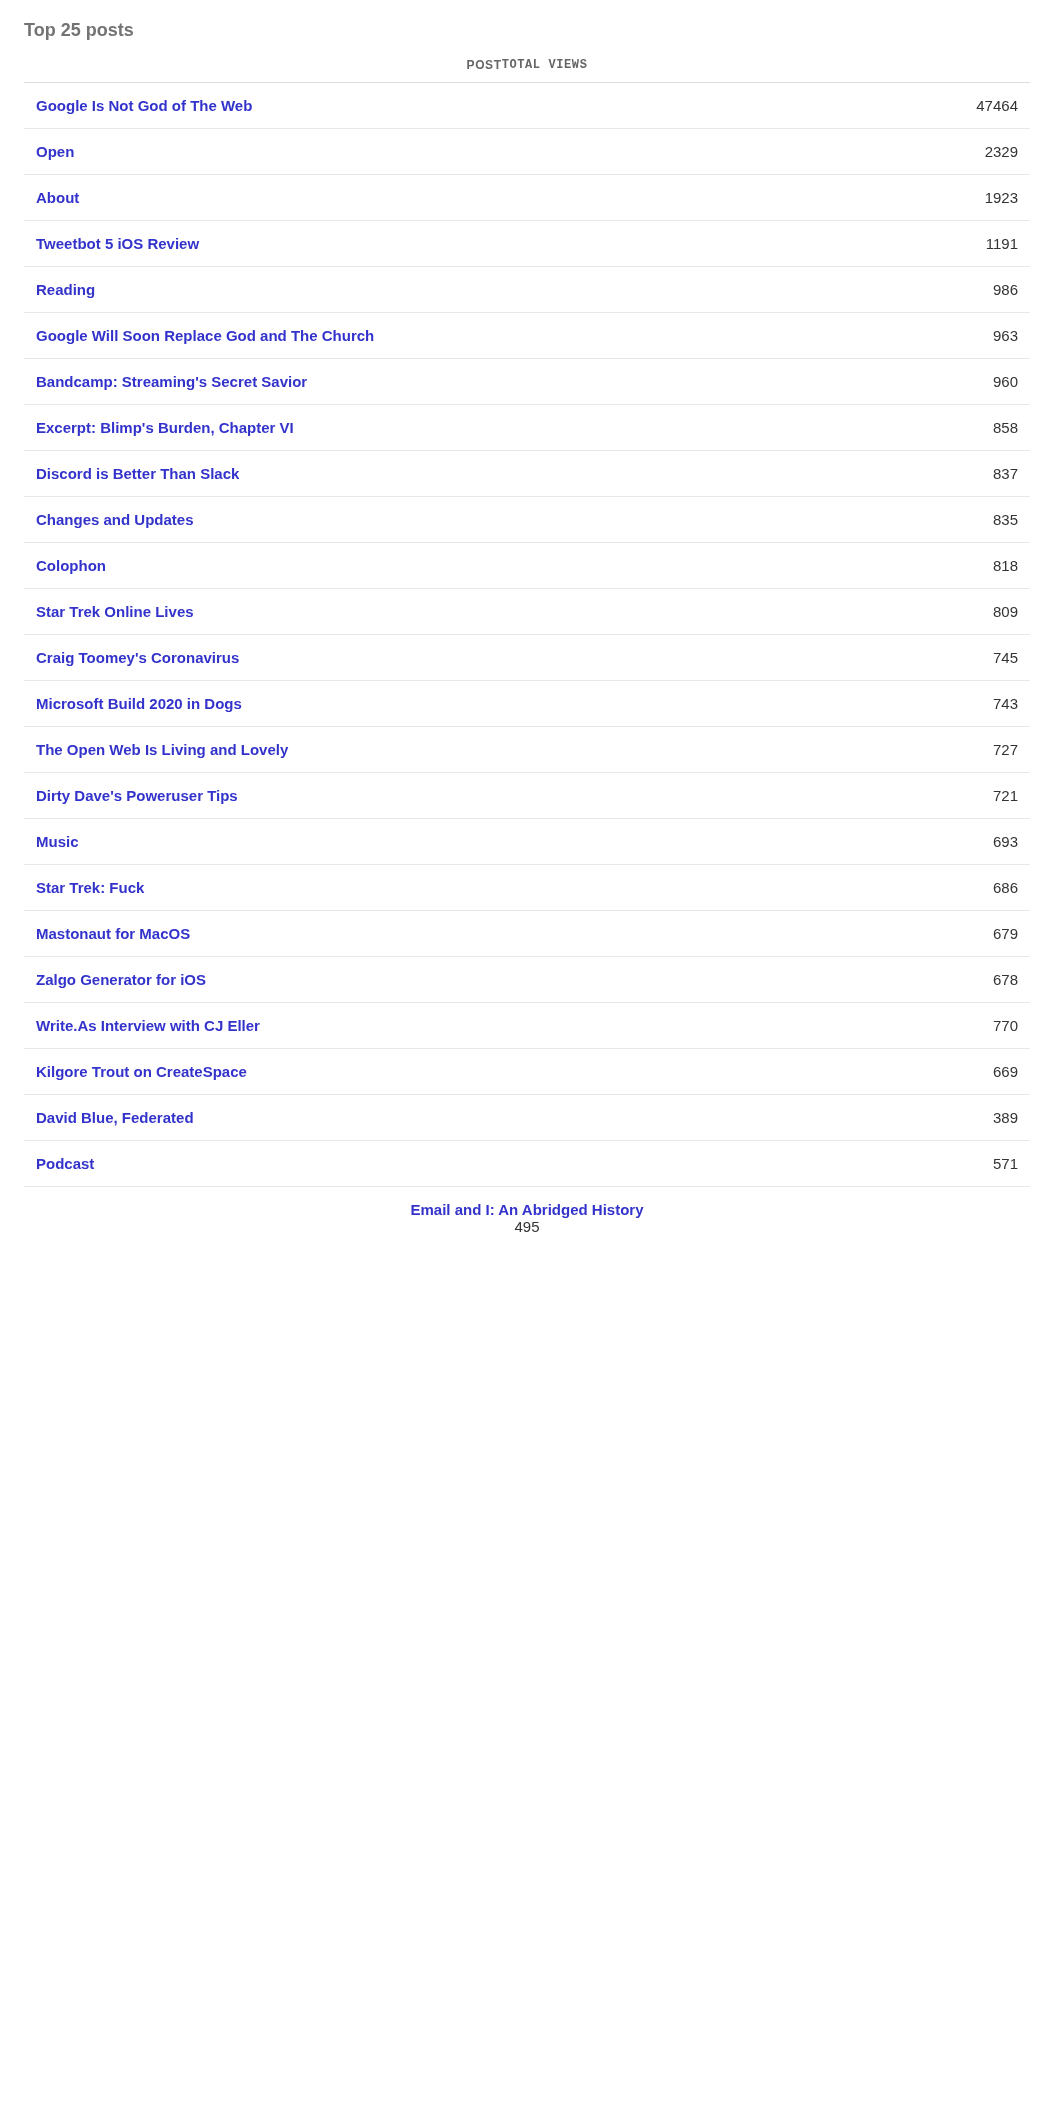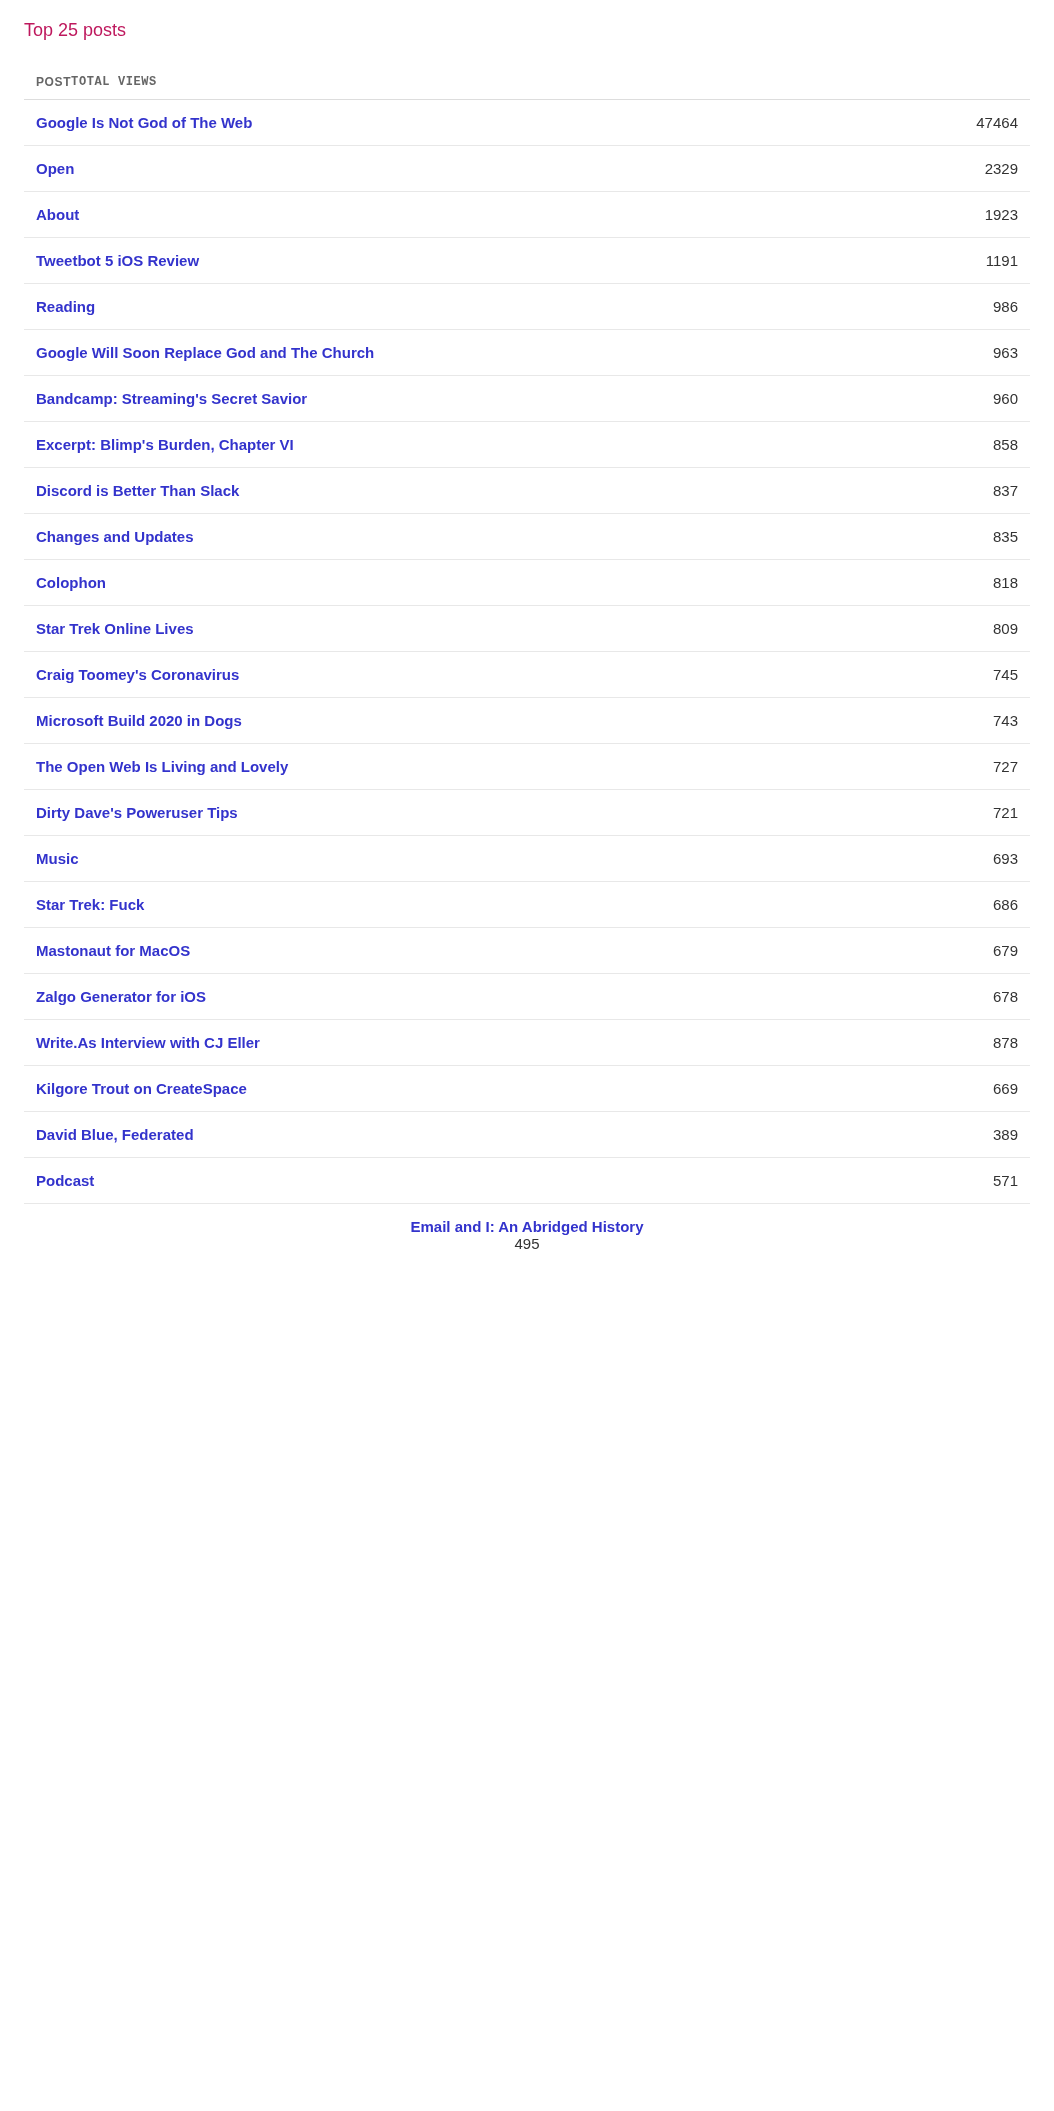--- a/index.html
+++ b/index.html
@@ -11,32 +11,32 @@
     body {
       font-family: -apple-system, BlinkMacSystemFont, "Segoe UI", Helvetica, Arial, sans-serif;
       background: #ffffff;
       color: #333;
       padding: 20px 24px;
       max-width: 1054px;
     }
 
     .page-title {
       font-size: 18px;
-      font-weight: 400;
-      color: #be185d;
-      margin-bottom: 24px;
+      font-weight: 700;
+      color: #737373;
+      margin-bottom: 7px;
     }
 
     .table-container {
       width: 100%;
     }
 
     .table-header {
       display: flex;
-      justify-content: flex-start;
+      justify-content: center;
       padding: 10px 12px;
       border-bottom: 1px solid #ddd;
     }
 
     .col-post-header {
       font-size: 12px;
       font-weight: 600;
       color: #666;
       letter-spacing: 0.05em;
       text-transform: uppercase;
@@ -163,21 +163,21 @@
       <div class="table-row">
         <a class="post-link" href="#">Mastonaut for MacOS</a>
         <span class="post-views">679</span>
       </div>
       <div class="table-row">
         <a class="post-link" href="#">Zalgo Generator for iOS</a>
         <span class="post-views">678</span>
       </div>
       <div class="table-row">
         <a class="post-link" href="#">Write.As Interview with CJ Eller</a>
-        <span class="post-views">878</span>
+        <span class="post-views">770</span>
       </div>
       <div class="table-row">
         <a class="post-link" href="#">Kilgore Trout on CreateSpace</a>
         <span class="post-views">669</span>
       </div>
       <div class="table-row">
         <a class="post-link" href="#">David Blue, Federated</a>
         <span class="post-views">389</span>
       </div>
       <div class="table-row">

